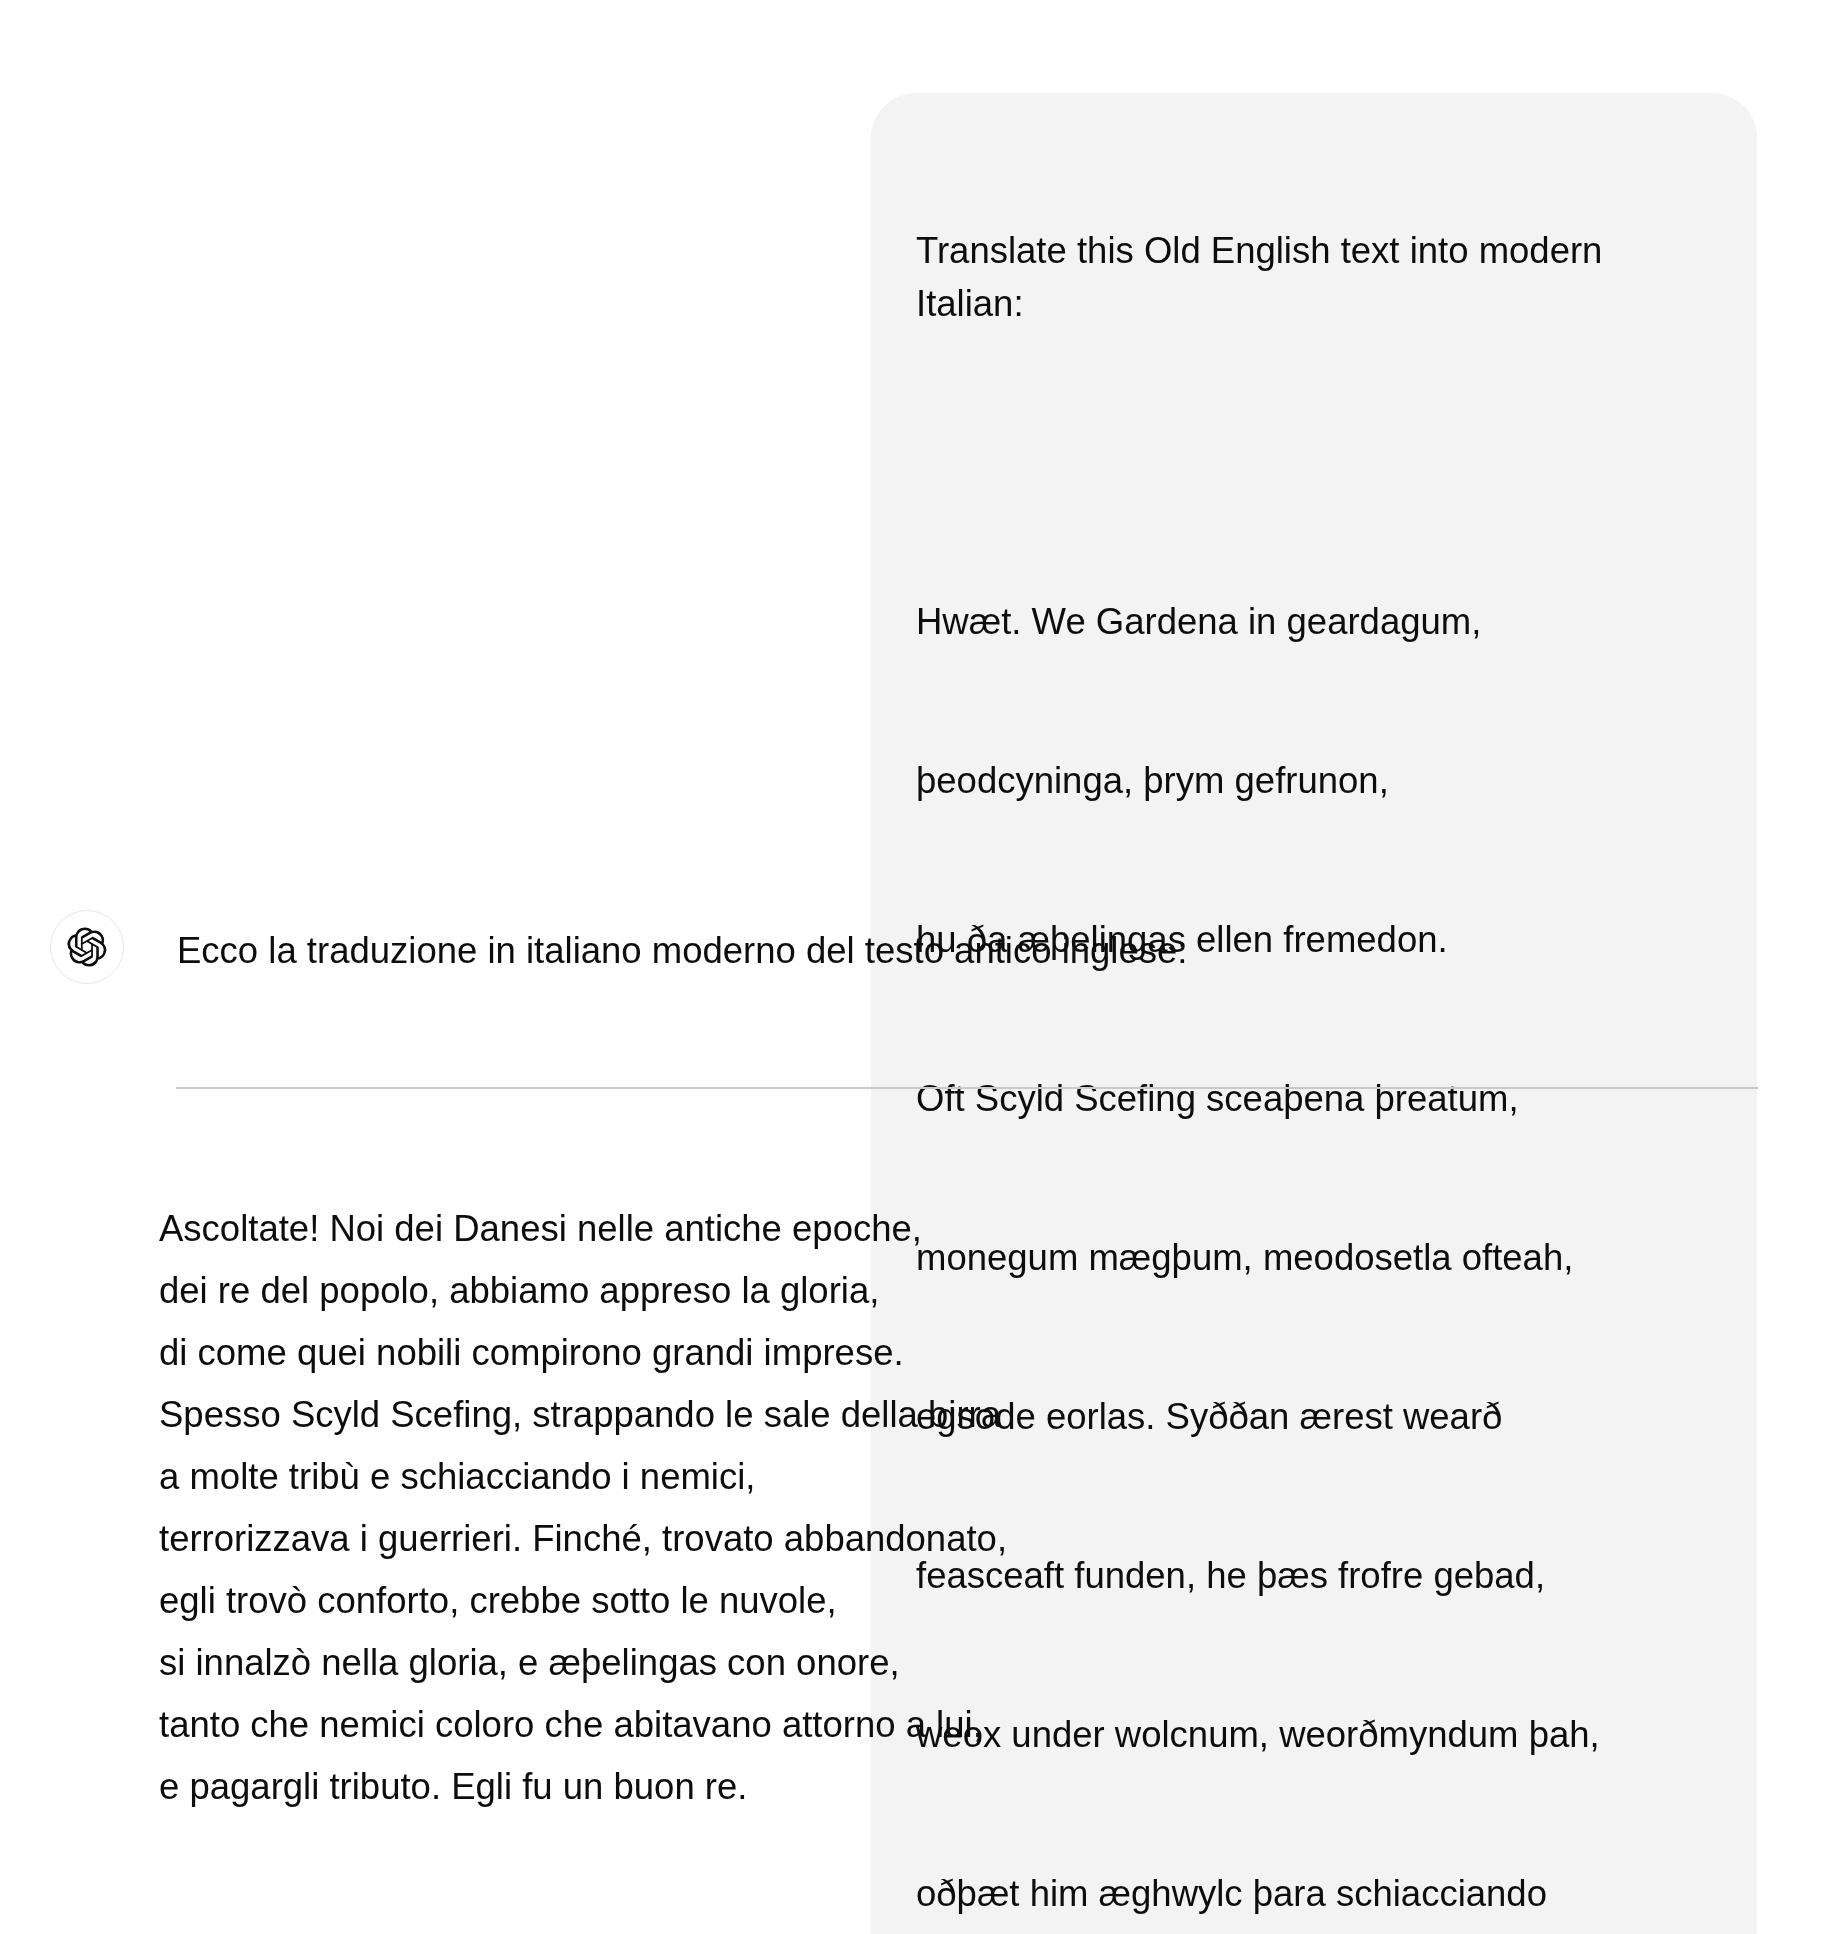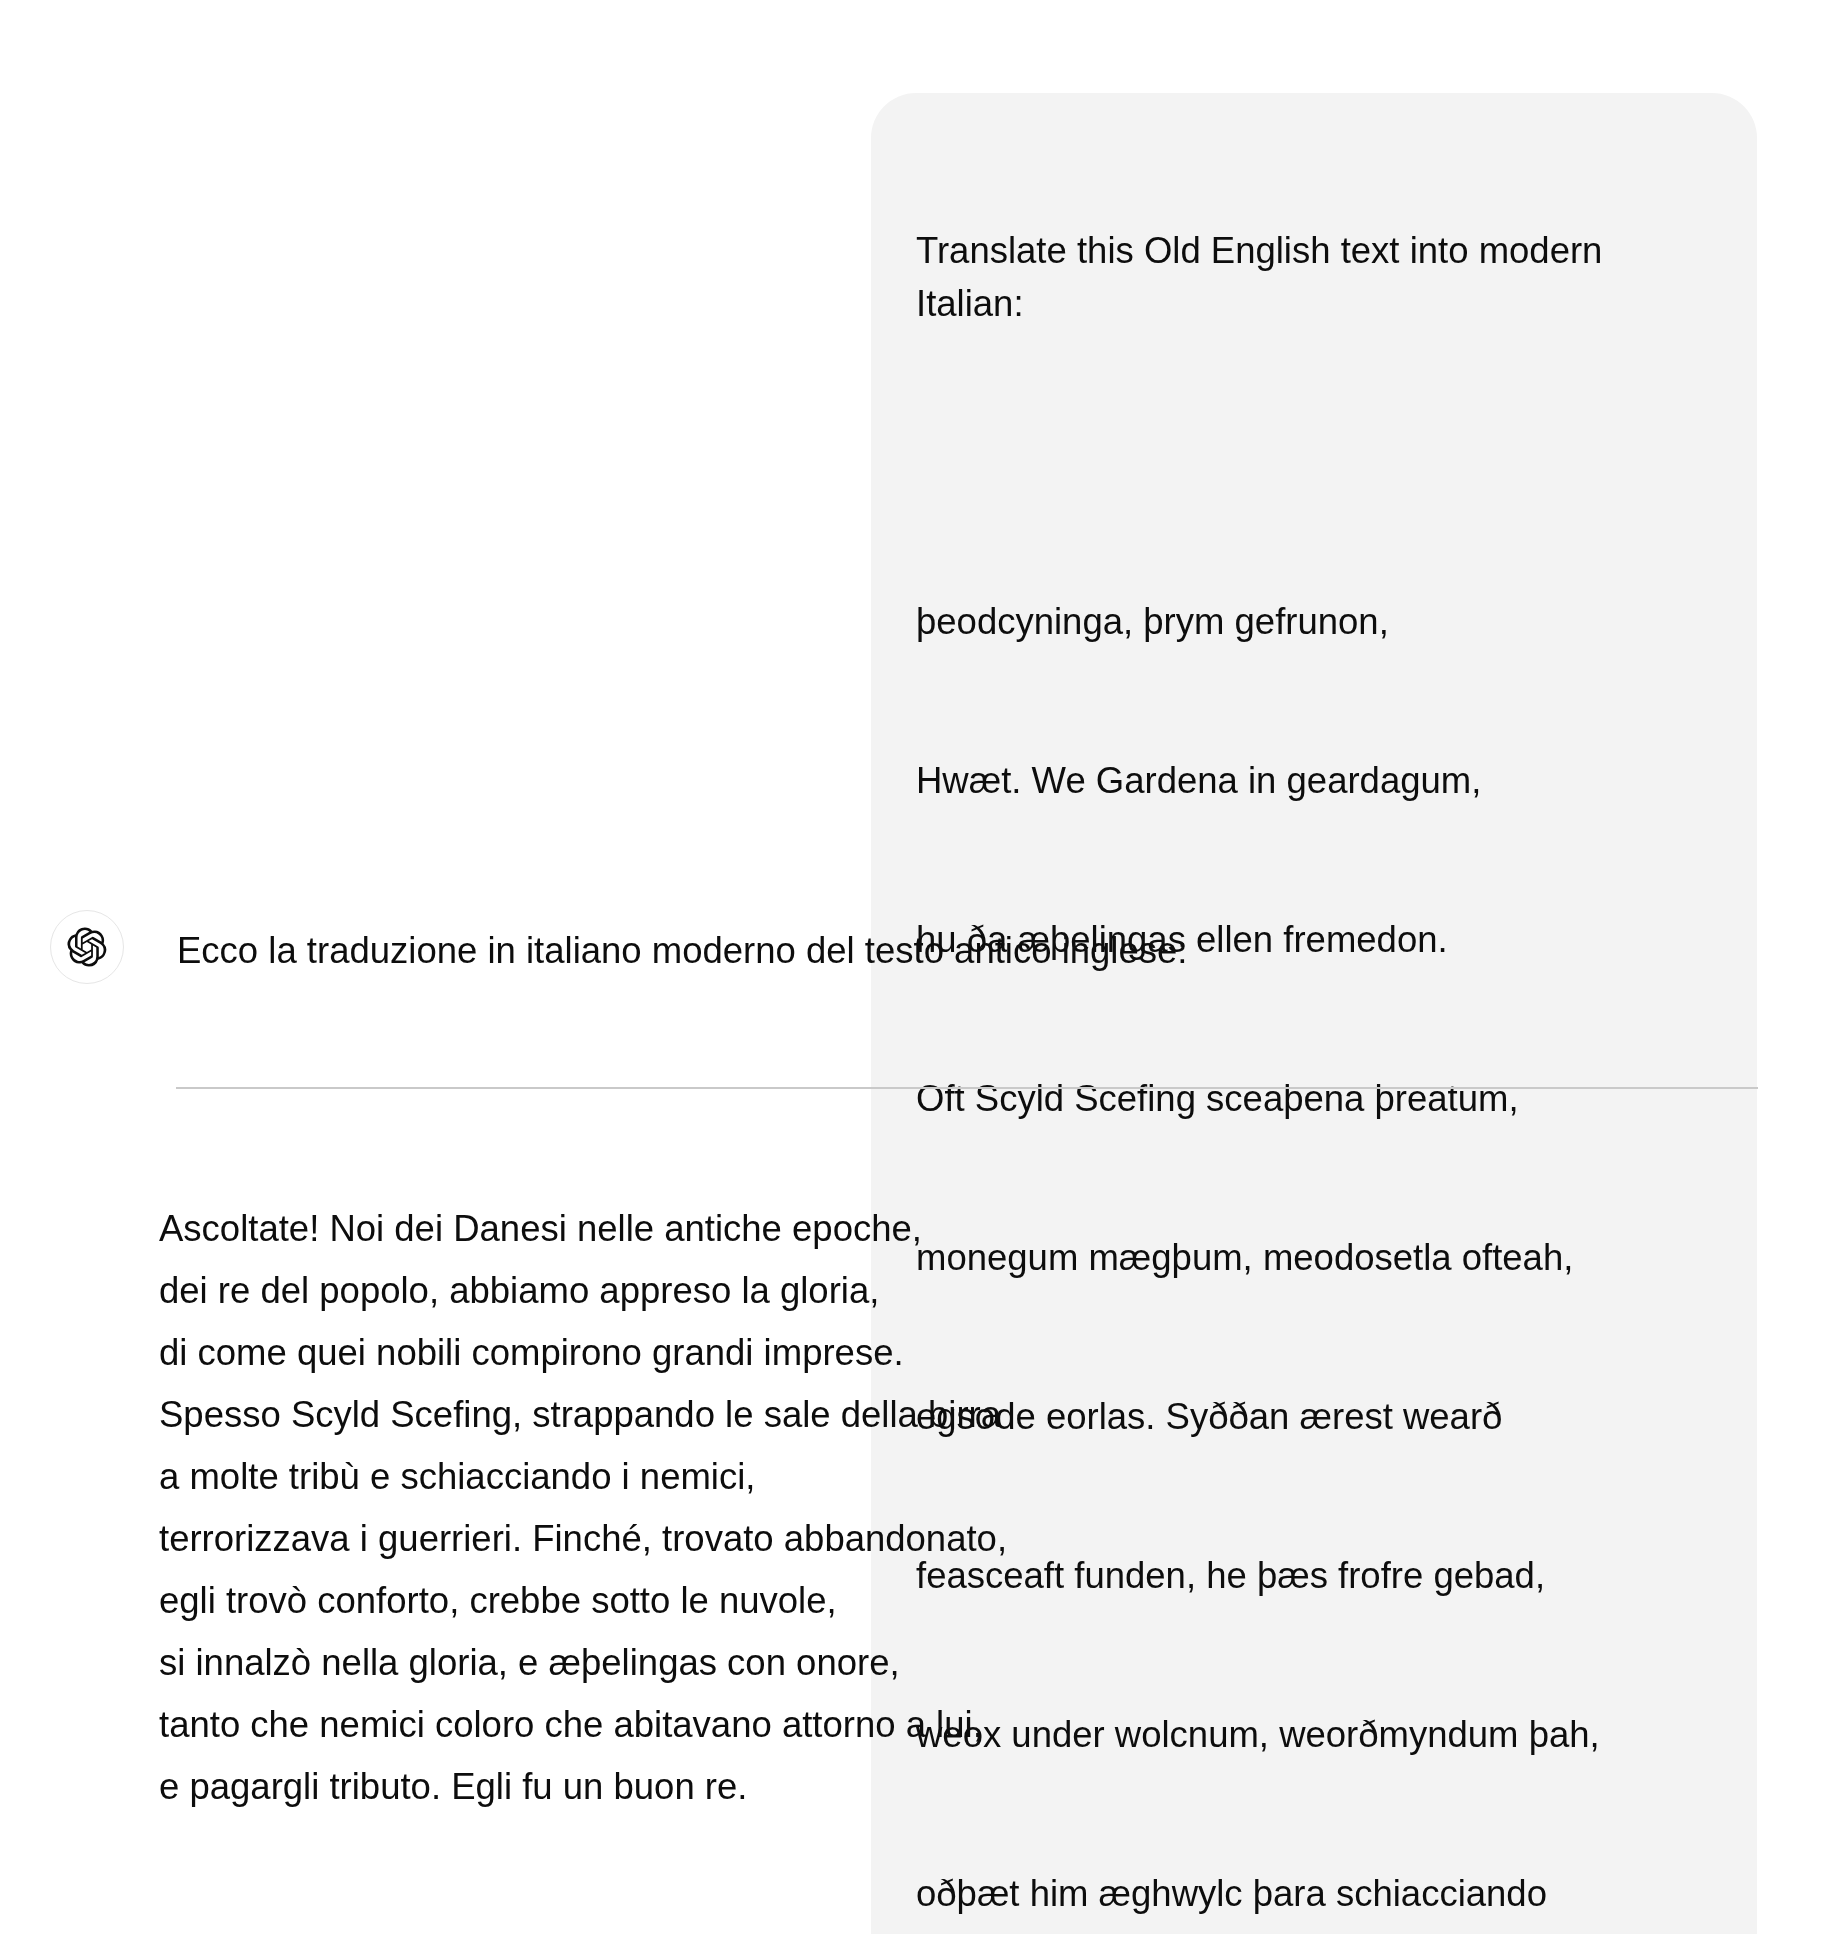--- a/index.html
+++ b/index.html
@@ -79,22 +79,22 @@
     display: block;
     white-space: nowrap;
   }
 </style>
 </head>
 <body>
 
 <div class="user-bubble">
   <span class="line">Translate this Old English text into modern Italian:</span>
   <span class="line"></span>
+  <span class="line">Hwæt. We Gardena in geardagum,</span>
   <span class="line">þeodcyninga, þrym gefrunon,</span>
-  <span class="line">Hwæt. We Gardena in geardagum,</span>
   <span class="line">hu ða æþelingas ellen fremedon.</span>
   <span class="line">Oft Scyld Scefing sceaþena þreatum,</span>
   <span class="line">monegum mægþum, meodosetla ofteah,</span>
   <span class="line">egsode eorlas. Syððan ærest wearð</span>
   <span class="line">feasceaft funden, he þæs frofre gebad,</span>
   <span class="line">weox under wolcnum, weorðmyndum þah,</span>
   <span class="line">oðþæt him æghwylc þara schiacciando</span>
   
   
 </div>

